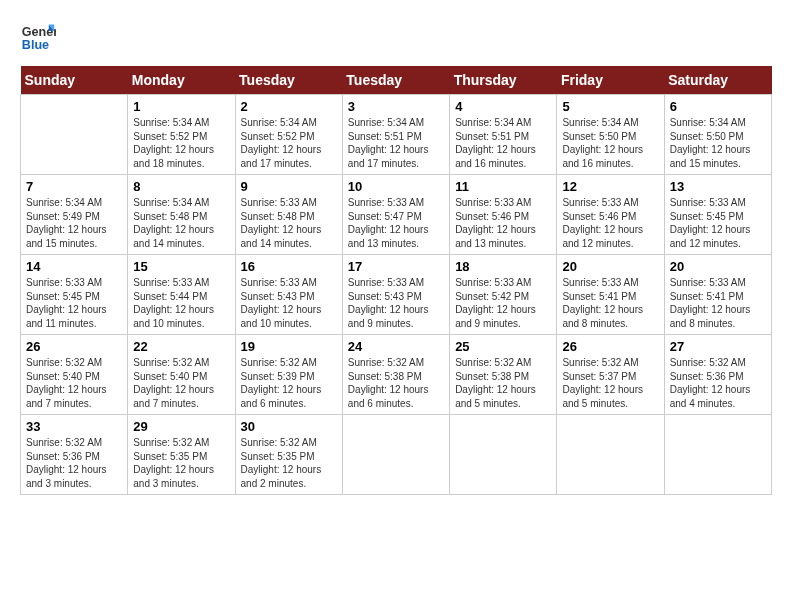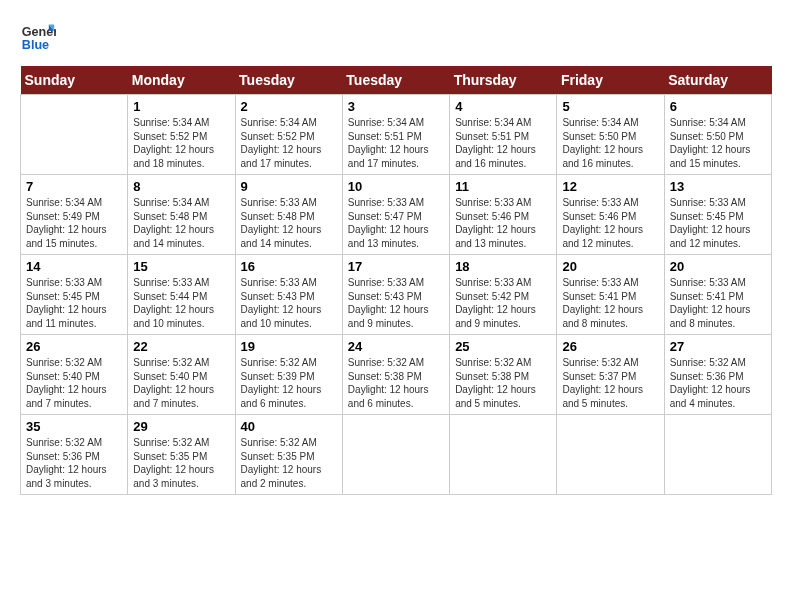--- a/index.html
+++ b/index.html
@@ -291,35 +291,35 @@
         <td>
           <span class="day-num">27</span>
           <div class="day-info" style="white-space: pre-line;">Sunrise: 5:32 AM
 Sunset: 5:36 PM
 Daylight: 12 hours
 and 4 minutes.</div>
         </td>
       </tr>
       <tr>
         <td>
-          <span class="day-num">35</span>
+          <span class="day-num">33</span>
           <div class="day-info" style="white-space: pre-line;">Sunrise: 5:32 AM
 Sunset: 5:36 PM
 Daylight: 12 hours
 and 3 minutes.</div>
         </td>
         <td>
           <span class="day-num">29</span>
           <div class="day-info" style="white-space: pre-line;">Sunrise: 5:32 AM
 Sunset: 5:35 PM
 Daylight: 12 hours
 and 3 minutes.</div>
         </td>
         <td>
-          <span class="day-num">40</span>
+          <span class="day-num">30</span>
           <div class="day-info" style="white-space: pre-line;">Sunrise: 5:32 AM
 Sunset: 5:35 PM
 Daylight: 12 hours
 and 2 minutes.</div>
         </td>
         <td class="shade"></td>
         <td class="shade"></td>
         <td class="shade"></td>
         <td class="shade"></td>
       </tr>

